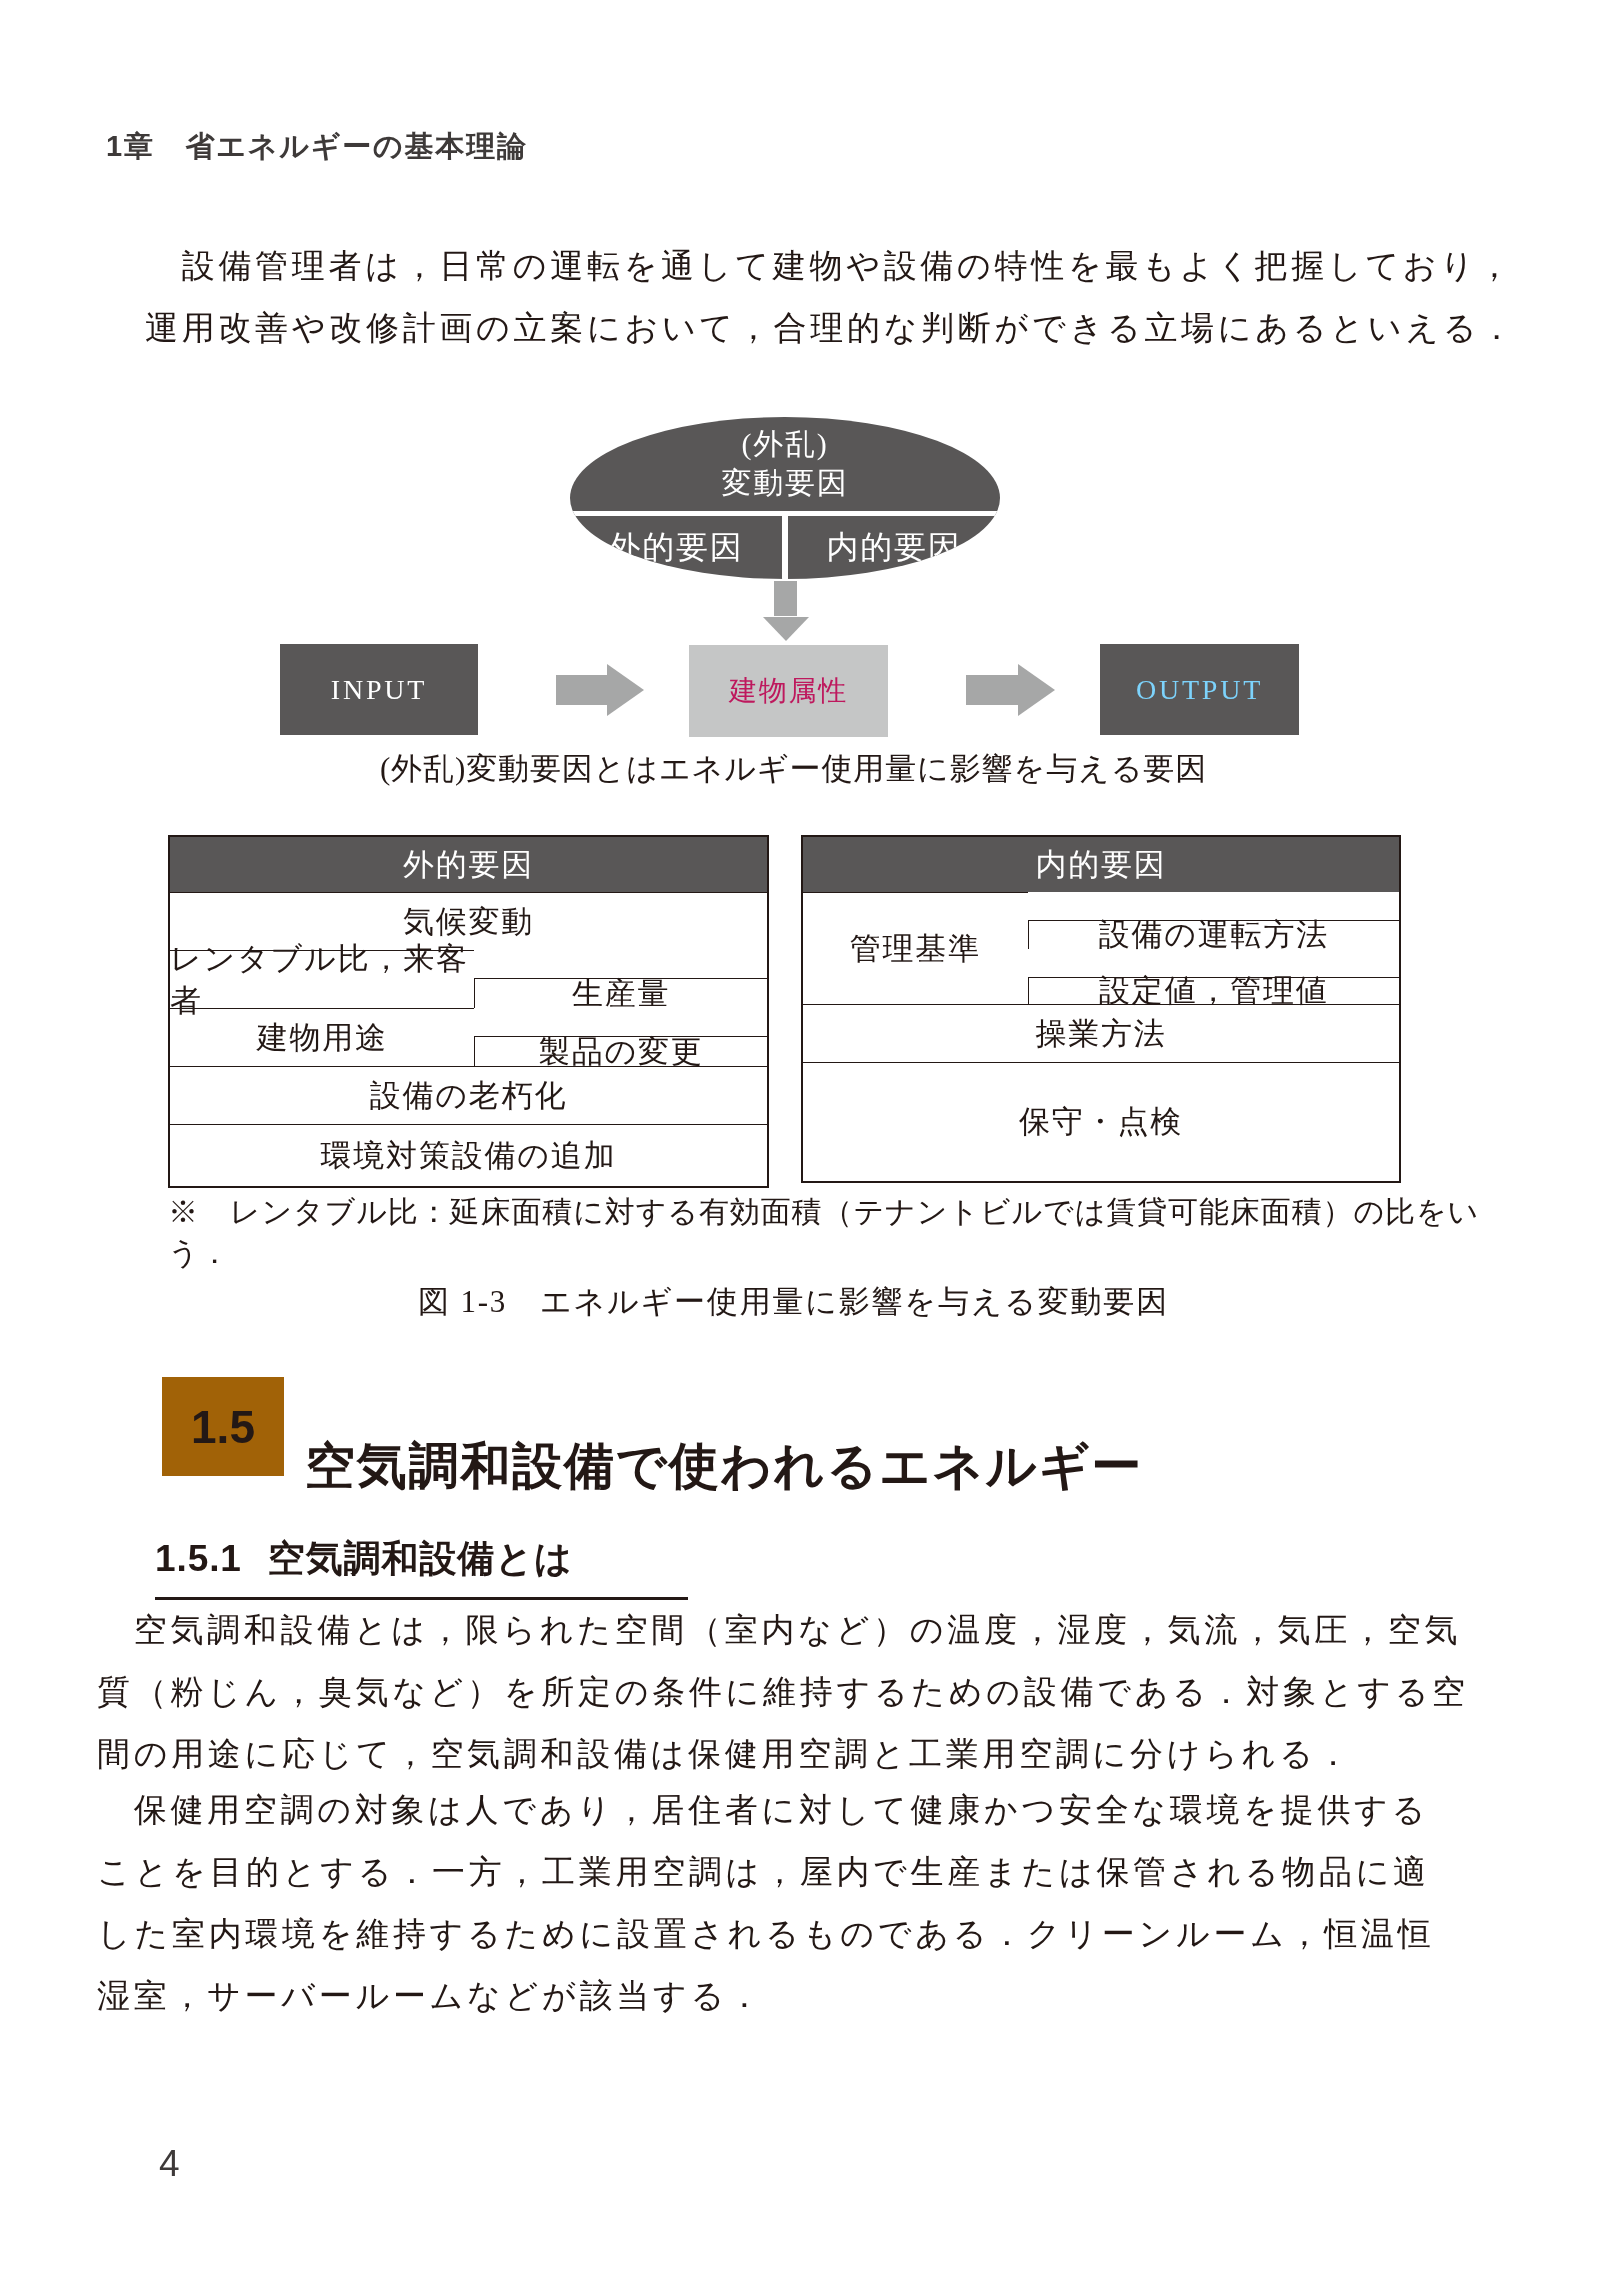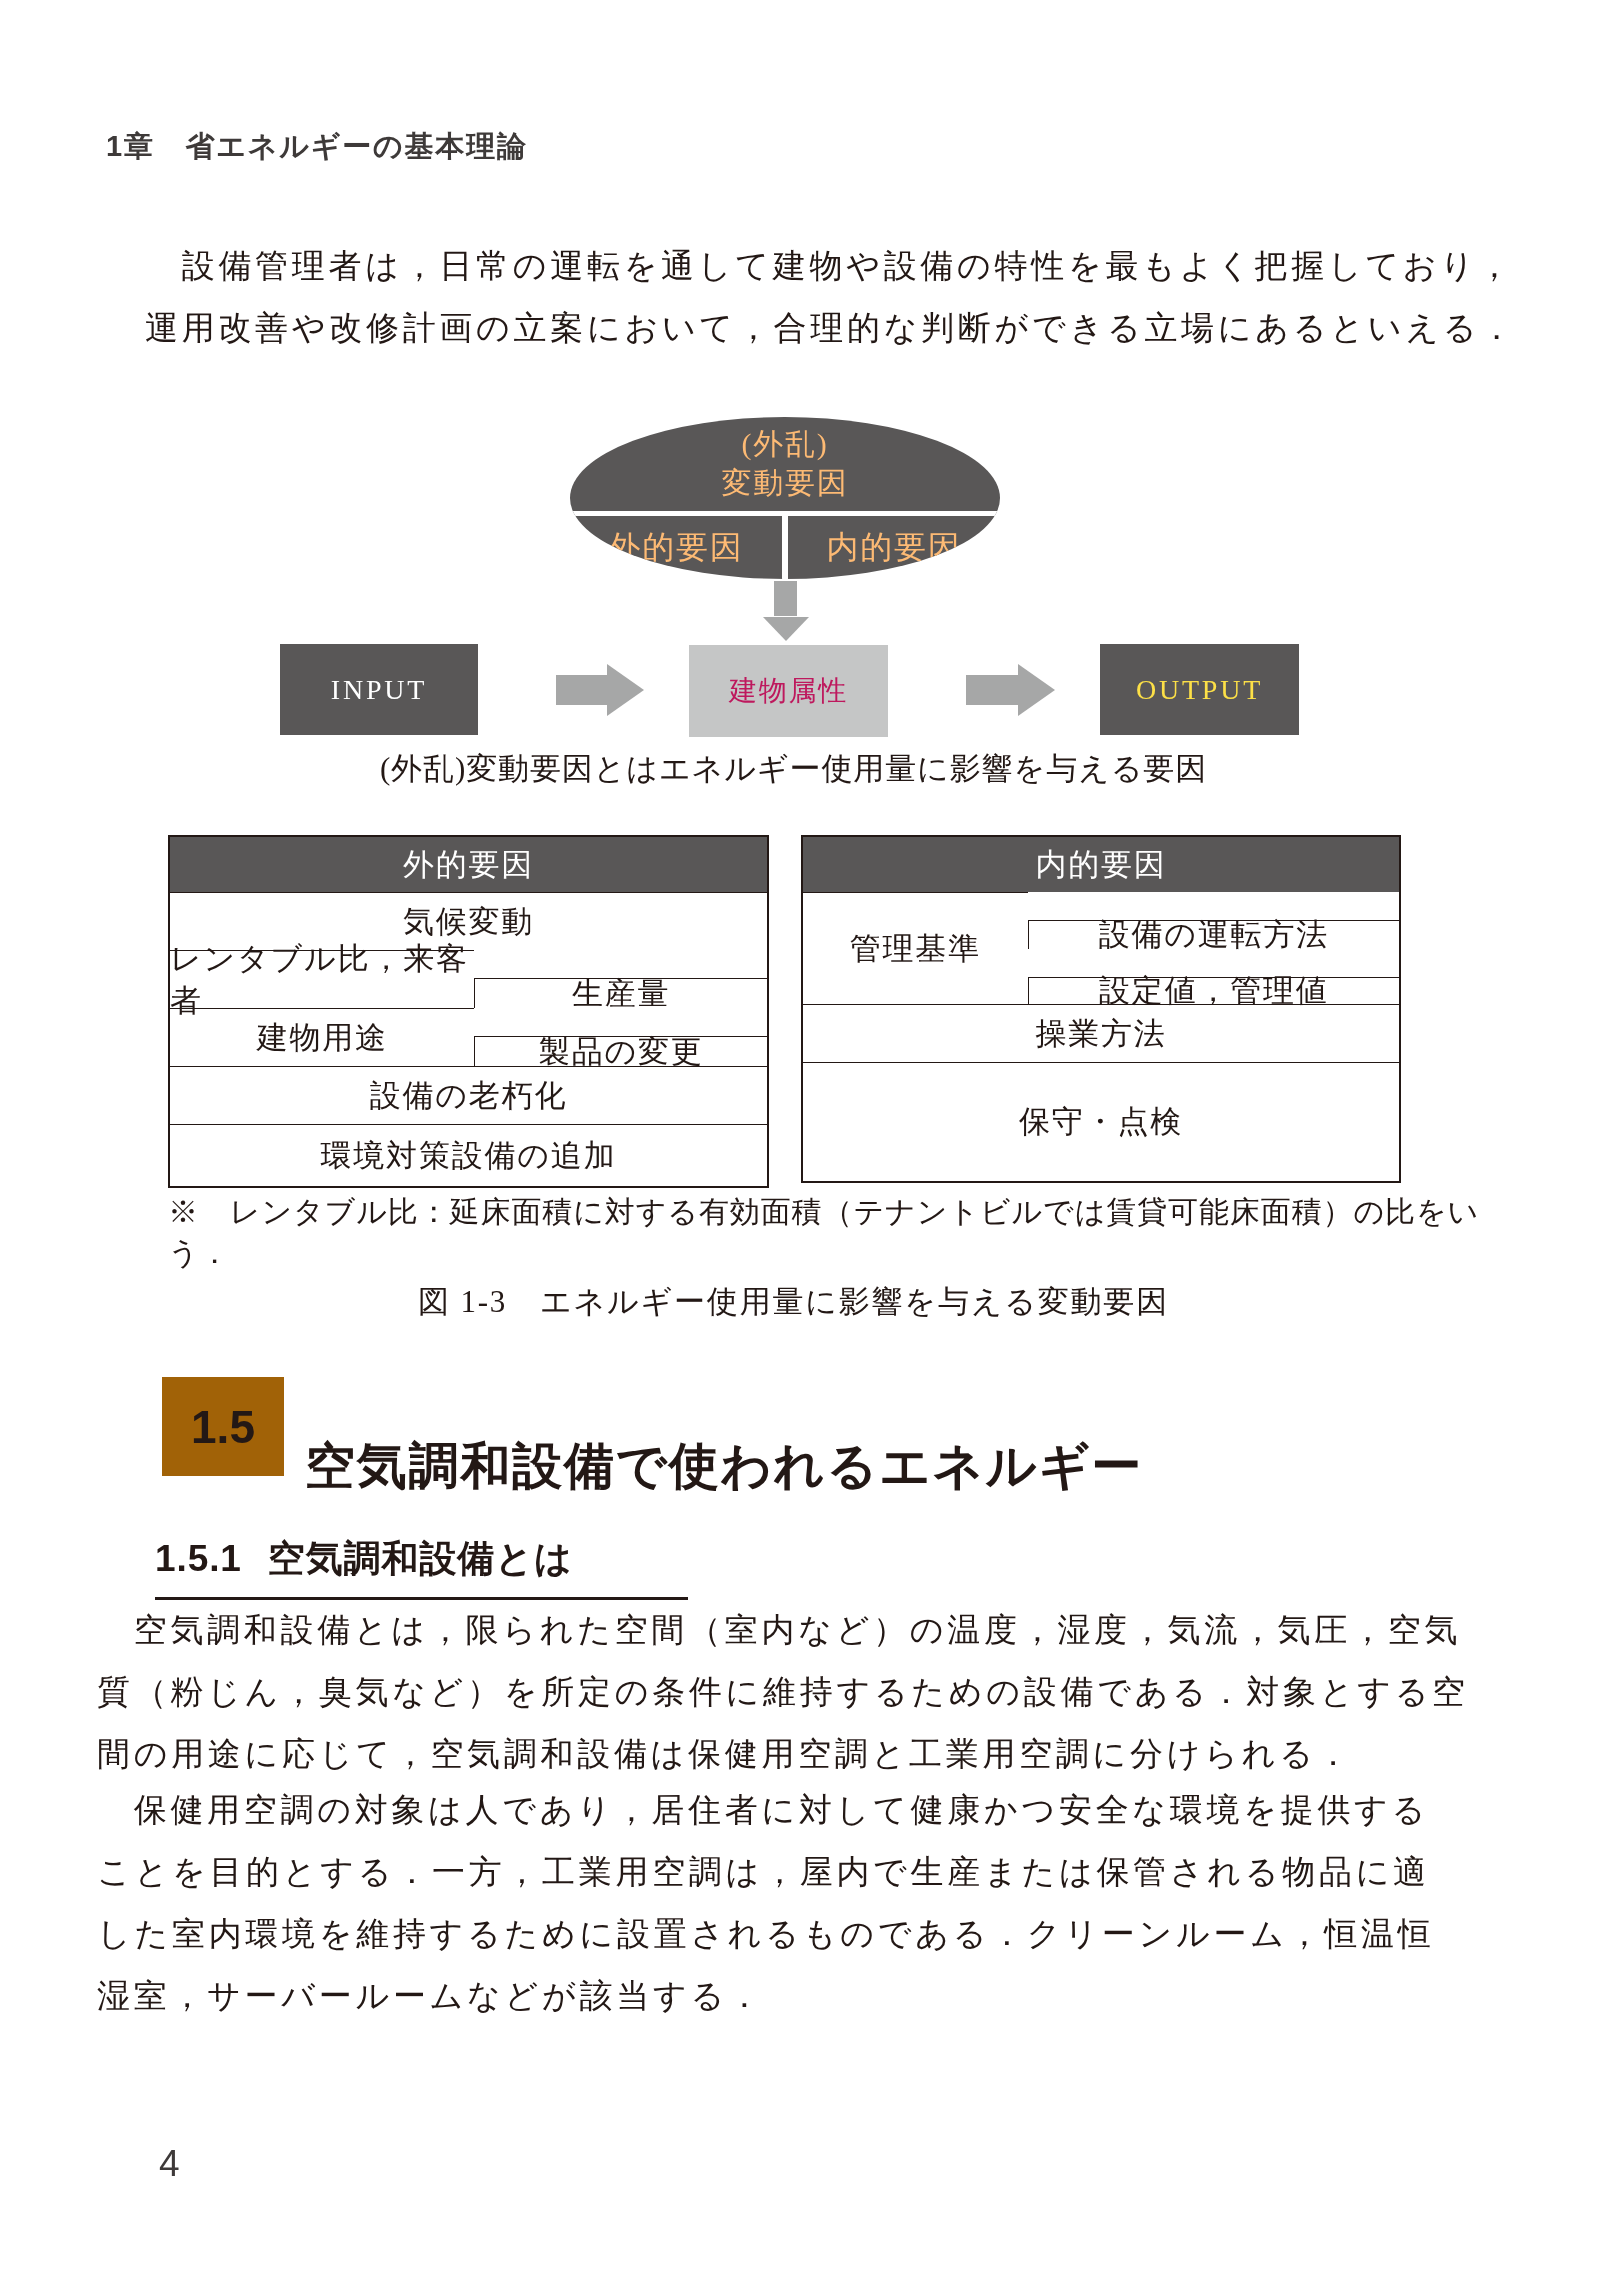--- a/index.html
+++ b/index.html
@@ -11,34 +11,34 @@
   
   .chapter-header{
     left:106px;top:127px;font-family:"Liberation Sans","DejaVu Sans",sans-serif;
     font-size:29px;font-weight:600;color:#3e3a39;letter-spacing:1.8px;
   }
   
   .intro{left:97px;top:235px;width:1426px;font-size:33px;line-height:62px;letter-spacing:3.7px;margin-left:48px;}
   
   .ellipse{
     left:570px;top:417px;width:430px;height:162px;background:#595757;border-radius:50%;
-    overflow:hidden;color:#fdba74;text-align:center;
+    overflow:hidden;color:#ffffff;text-align:center;
   }
   .ellipse-top{position:absolute;top:7.4px;left:0;width:100%;font-size:30px;line-height:39px;letter-spacing:1.8px;}
   .ell-hdiv{position:absolute;top:94px;left:0;width:100%;height:4.6px;background:#ffffff;}
   .ell-vdiv{position:absolute;top:99px;bottom:0;left:212px;width:5.5px;background:#ffffff;}
   .ell-bl,.ell-br{position:absolute;top:99px;height:64px;width:212px;display:flex;align-items:center;justify-content:center;font-size:32px;letter-spacing:1.8px;}
   .ell-bl{left:0;}
   .ell-br{right:0;}
   .varrow-shaft{left:774px;top:581px;width:23px;height:35px;background:#a6a7a7;}
   .varrow-head{left:763px;top:617px;width:0;height:0;border-left:23px solid transparent;border-right:23px solid transparent;border-top:24px solid #a6a7a7;}
   .dbox{height:91px;display:flex;align-items:center;justify-content:center;font-size:28px;}
   .input-box{left:280px;top:644px;width:198px;background:#595757;color:#ffffff;letter-spacing:2.8px;}
   .building-box{left:689px;top:645px;width:199px;height:92px;background:#c5c6c6;color:#be185d;letter-spacing:1.8px;}
-  .output-box{left:1100px;top:644px;width:199px;background:#595757;color:#fde047;letter-spacing:2.8px;}
+  .output-box{left:1100px;top:644px;width:199px;background:#595757;color:#7dd3fc;letter-spacing:2.8px;}
   .harrow-shaft{top:675px;width:52px;height:30px;background:#a6a7a7;}
   .a1s{left:556px;} .a2s{left:966px;}
   .harrow-head{top:664px;width:0;height:0;border-top:26px solid transparent;border-bottom:26px solid transparent;border-left:37px solid #a6a7a7;}
   .a1h{left:607px;} .a2h{left:1018px;}
   .diagram-caption{left:0;top:748px;width:1587px;text-align:center;font-size:31px;letter-spacing:0.9px;}
   
   .ftable{display:grid;border:2.8px solid #231815;box-sizing:border-box;font-size:31px;}
   .ftable .cell{display:flex;align-items:center;justify-content:center;letter-spacing:1.8px;}
   .ftable .th{background:#595757;color:#ffffff;}
   .bt{border-top:1.8px solid #231815;}

